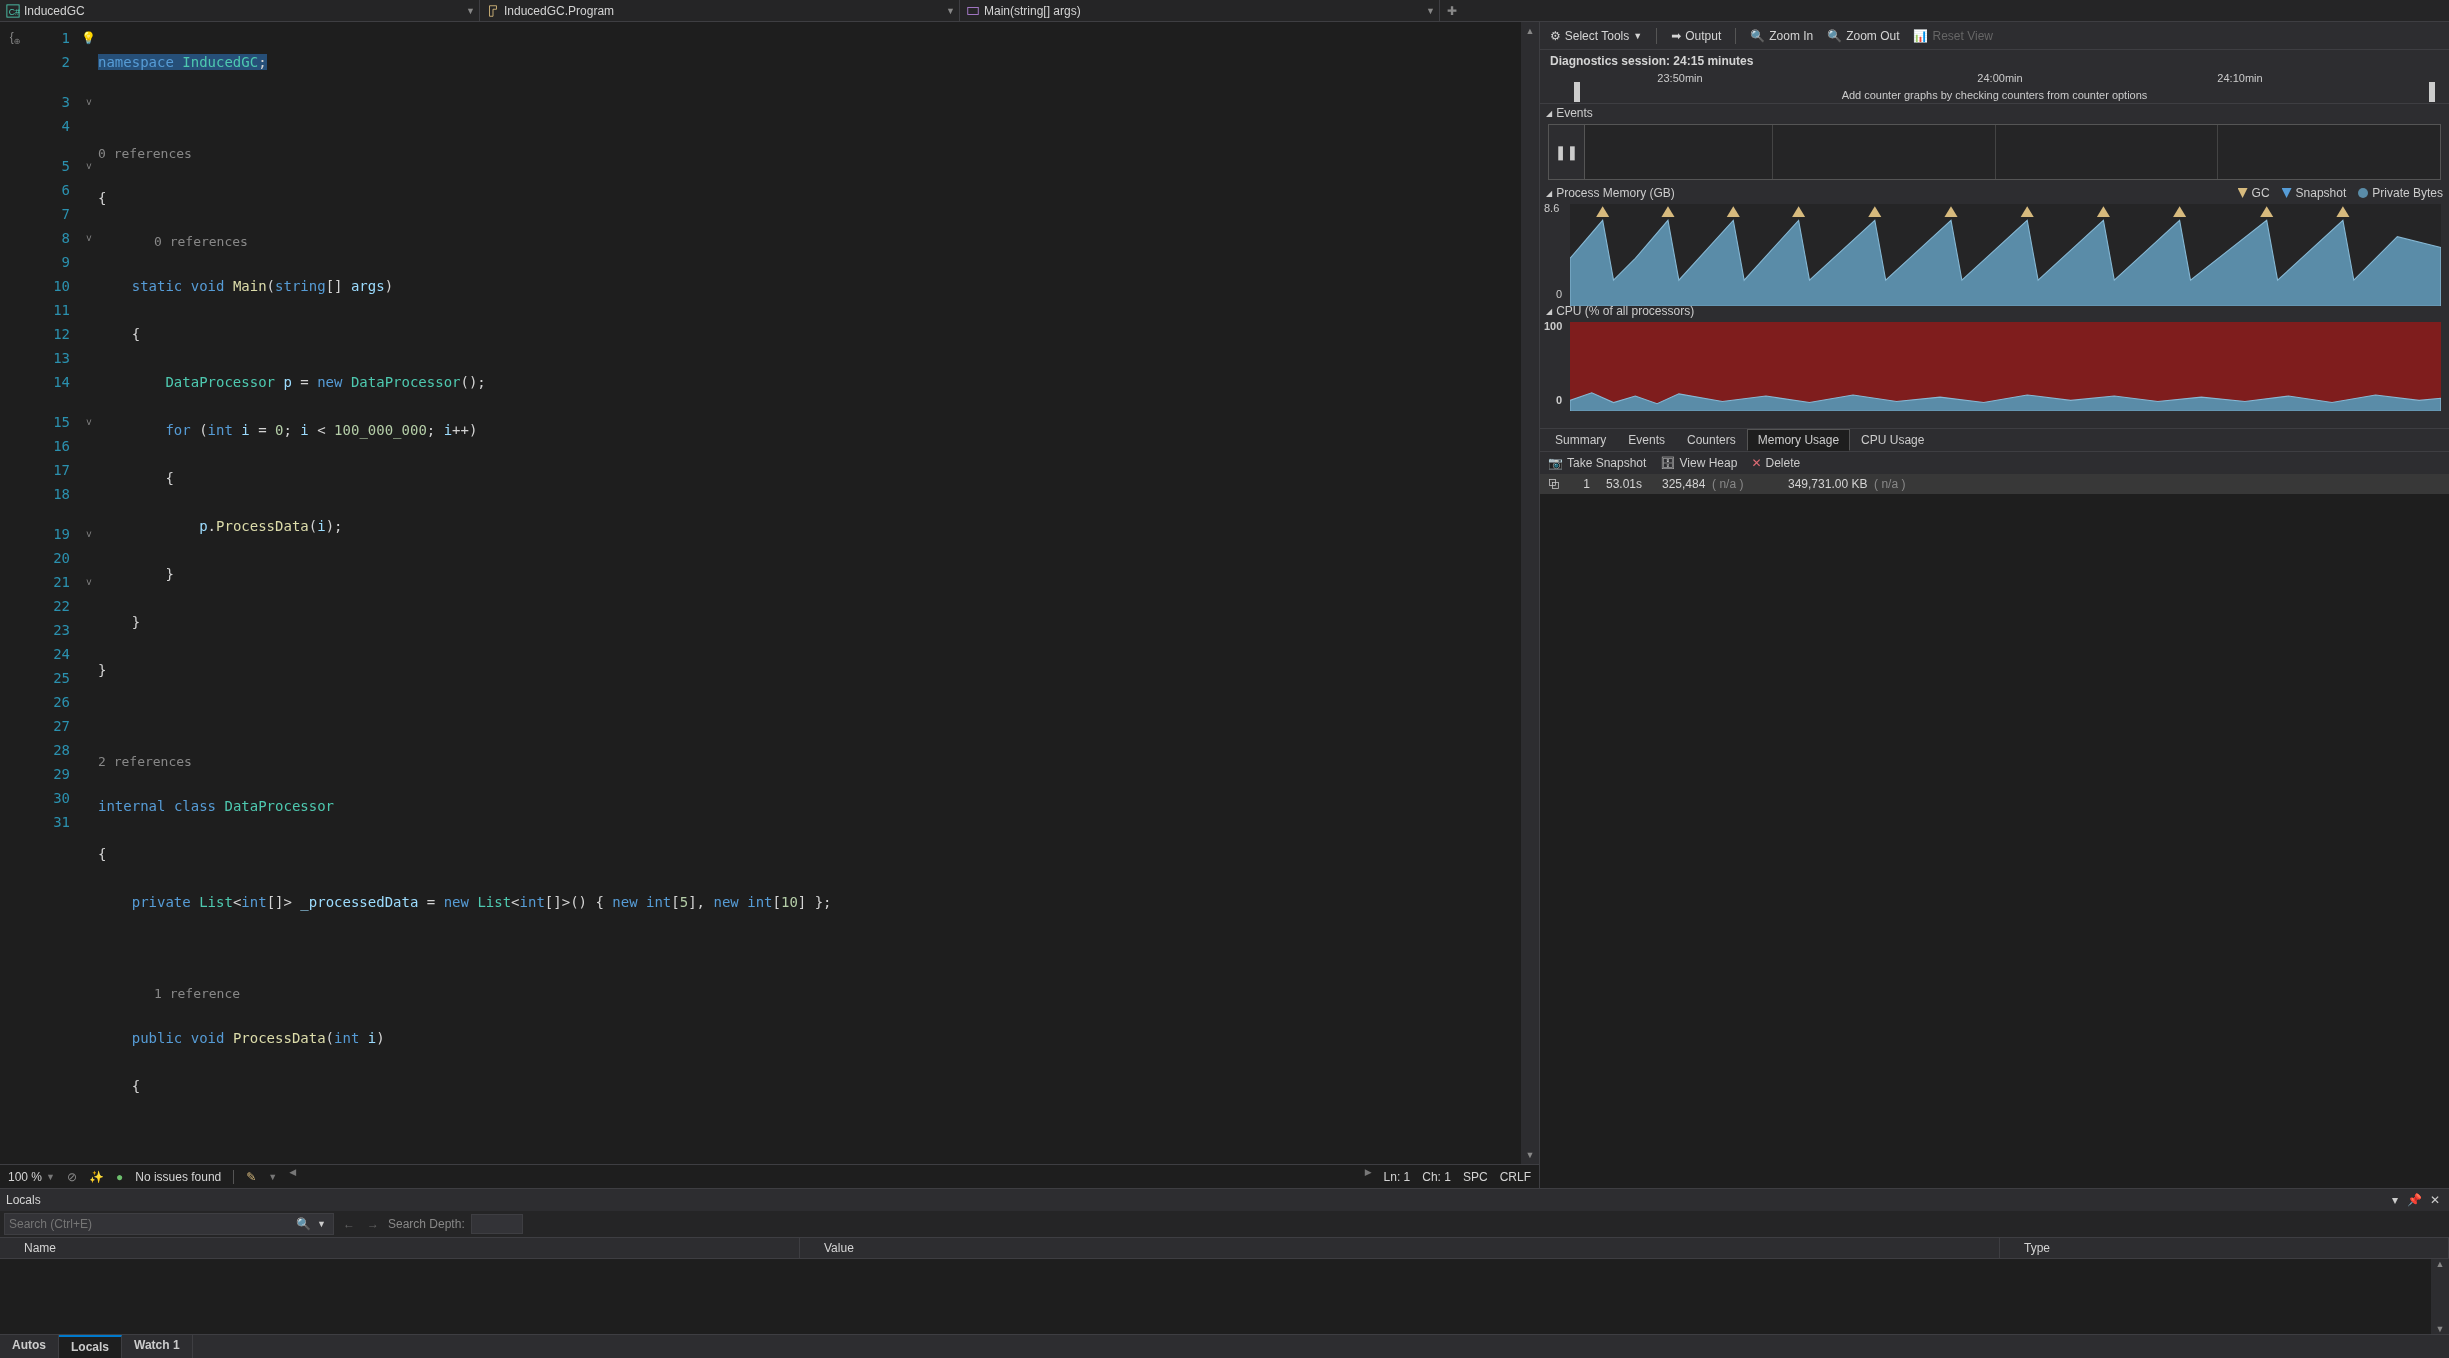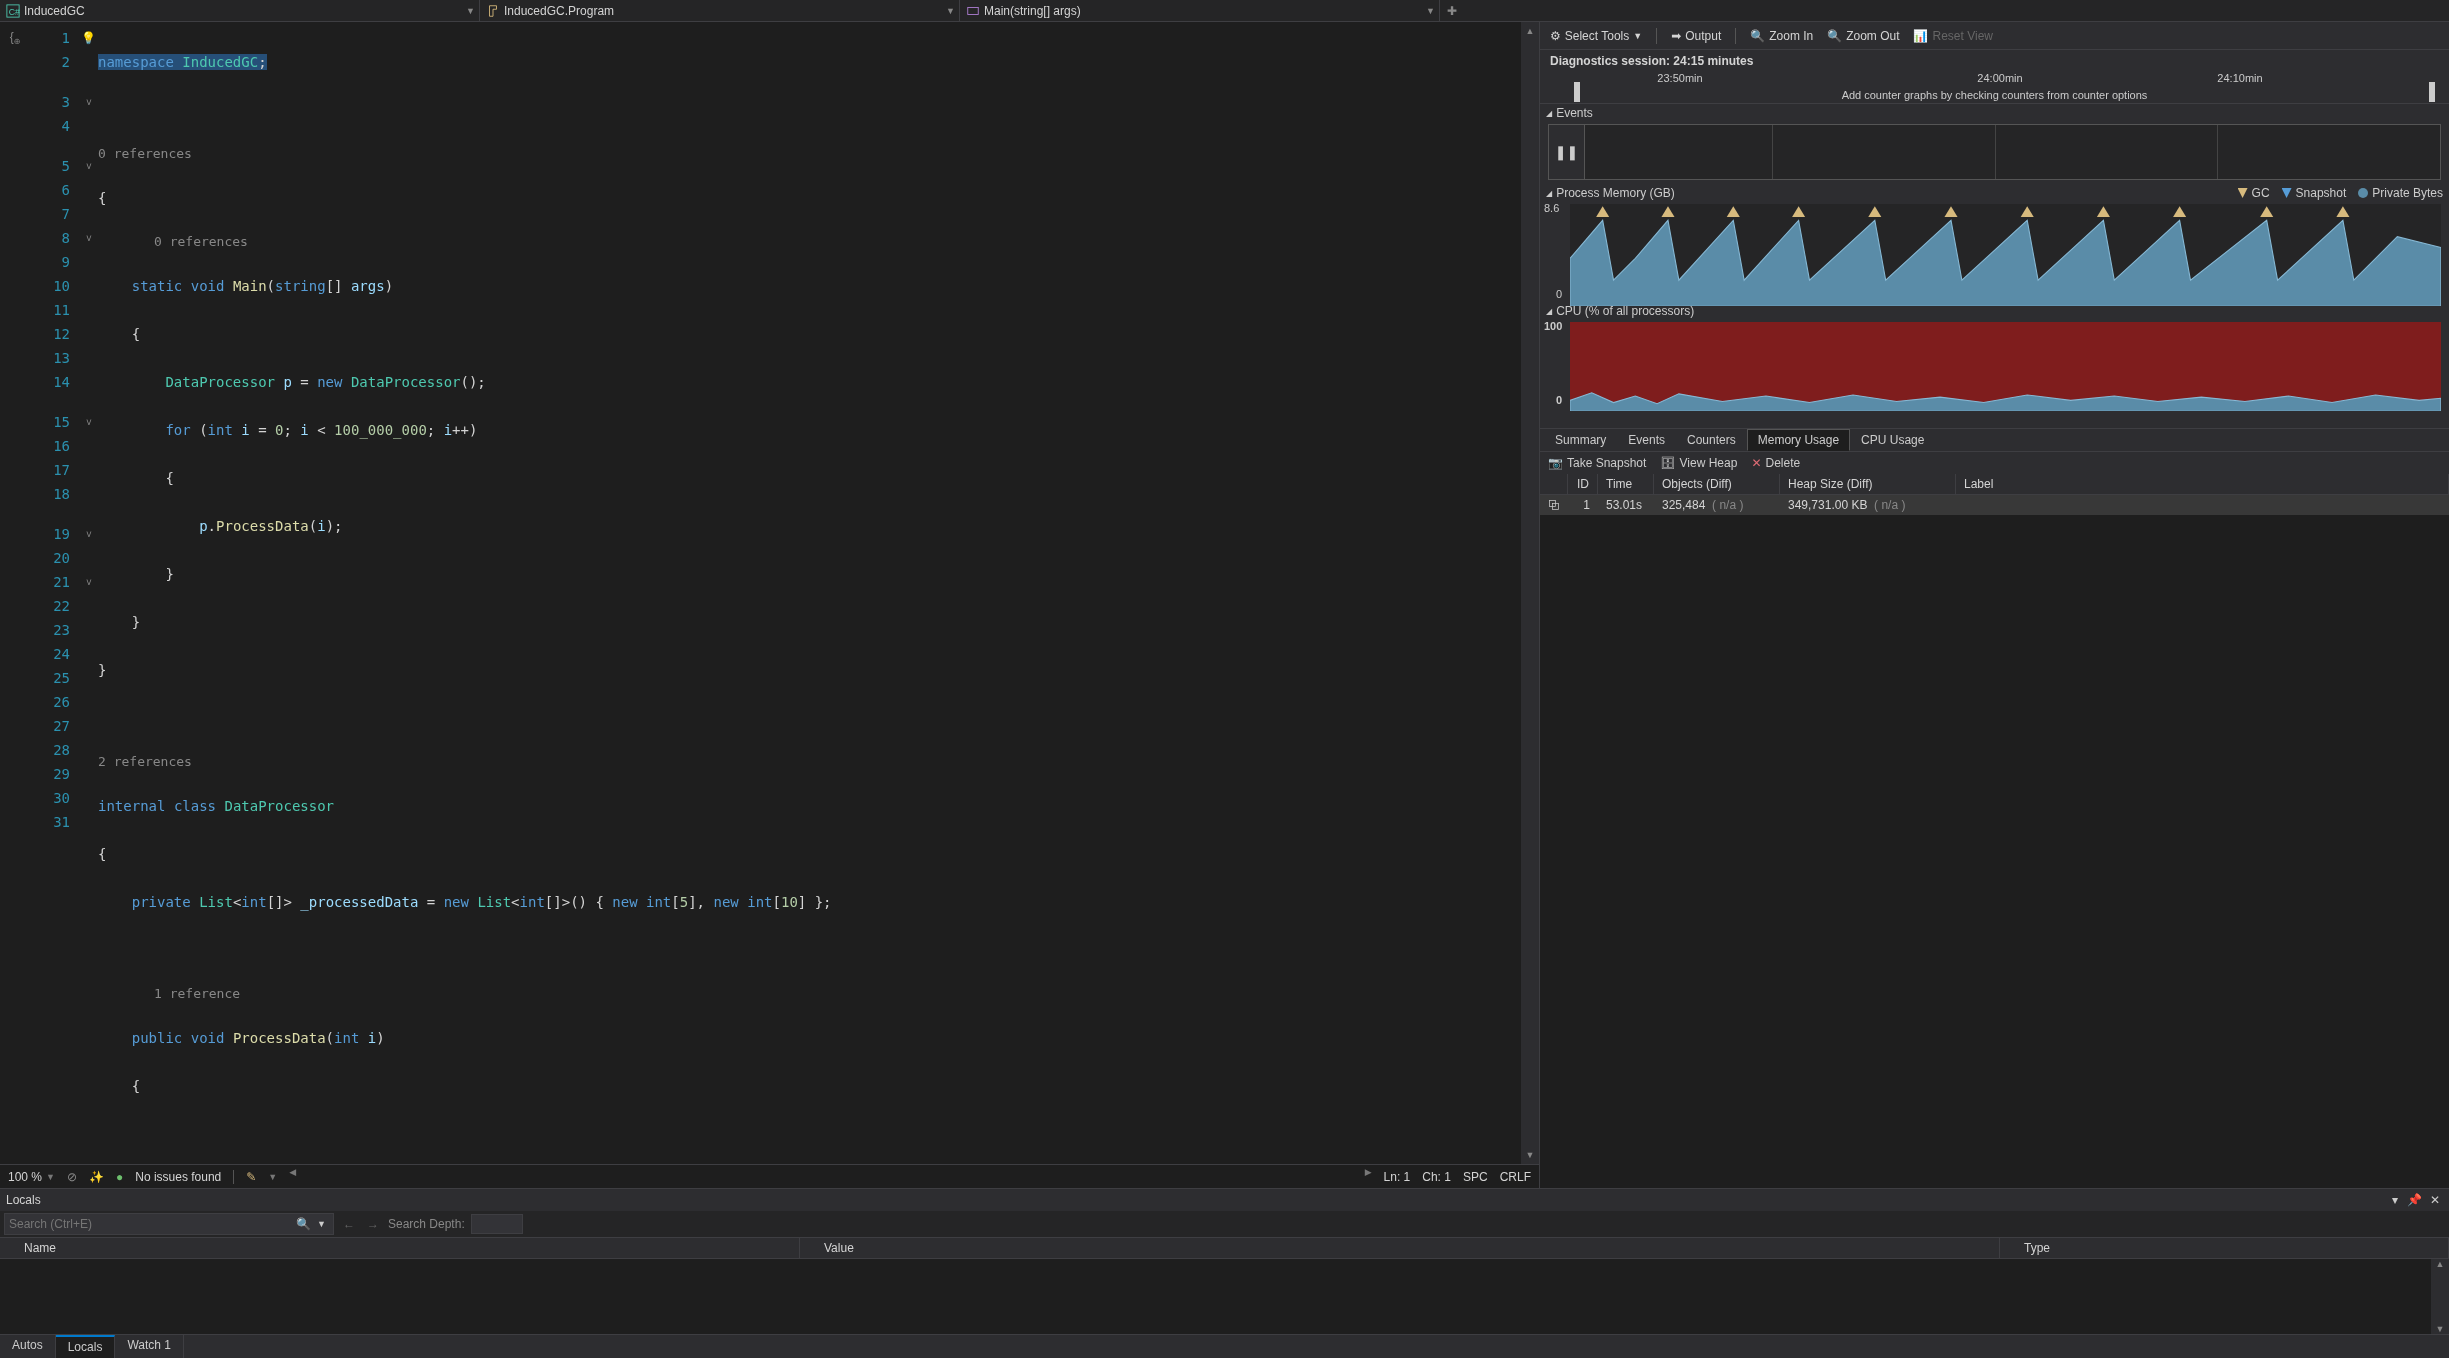--- a/index.html
+++ b/index.html
@@ -260,21 +260,21 @@
 .sd-combo { width: 52px; height: 20px; background: #333337; border: 1px solid #3e3e42; }
 .locals-hdr { display: flex; background: #2d2d30; border-top: 1px solid #3e3e42; border-bottom: 1px solid #3e3e42; height: 22px; align-items: center; }
 .lh-col { padding: 0 24px; border-right: 1px solid #3e3e42; height: 100%; display: flex; align-items: center; }
 .lh-name { width: 800px; }
 .lh-value { width: 1200px; }
 .lh-type { flex: 1; }
 .locals-body { flex: 1; background: #1e1e1e; position: relative; }
 .locals-vscroll { position: absolute; right: 0; top: 0; bottom: 0; width: 18px; background: #2d2d30; display: flex; flex-direction: column; justify-content: space-between; align-items: center; }
 
 
-.bottom-tabs { display: flex; height: 24px; background: #2d2d30; border-top: 1px solid #3e3e42; }
+.bottom-tabs { display: flex; height: 24px; background: #2d2d30; border-top: 1px solid #3e3e42; font-weight: bold; }
 .bt-tab { padding: 3px 12px; color: #ccc; cursor: pointer; border-right: 1px solid #3e3e42; }
 .bt-tab.active { background: #1e1e1e; border-top: 2px solid #007acc; }
 
 svg { display: block; }
 </style>
 </head>
 <body>
 
 <div class="root">
 
@@ -597,28 +597,20 @@
           <span>🗄</span>
           <span>View Heap</span>
         </div>
         <div class="snap-btn del">
           <span style="color:#e06c75">✕</span>
           <span style="color:#ccc">Delete</span>
         </div>
       </div>
 
       <div class="snap-table">
-        <div class="snap-hdr">
-          <div class="snap-col icon"></div>
-          <div class="snap-col id">ID</div>
-          <div class="snap-col time">Time</div>
-          <div class="snap-col obj">Objects (Diff)</div>
-          <div class="snap-col heap">Heap Size (Diff)</div>
-          <div class="snap-col label">Label</div>
-        </div>
         <div class="snap-row">
           <div class="snap-cell icon">
             <svg width="14" height="14" viewBox="0 0 16 16">
                 <rect x="2" y="2" width="8" height="8" fill="none" stroke="#ccc"></rect>
                 <rect x="6" y="6" width="8" height="8" fill="none" stroke="#ccc"></rect>
               </svg>
           </div>
           <div class="snap-cell id">1</div>
           <div class="snap-cell time">53.01s</div>
           <div class="snap-cell obj">

